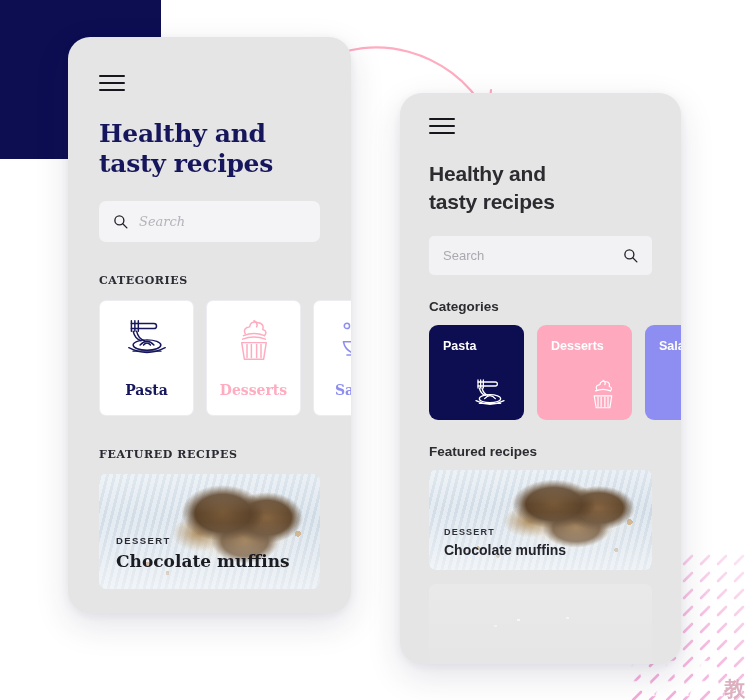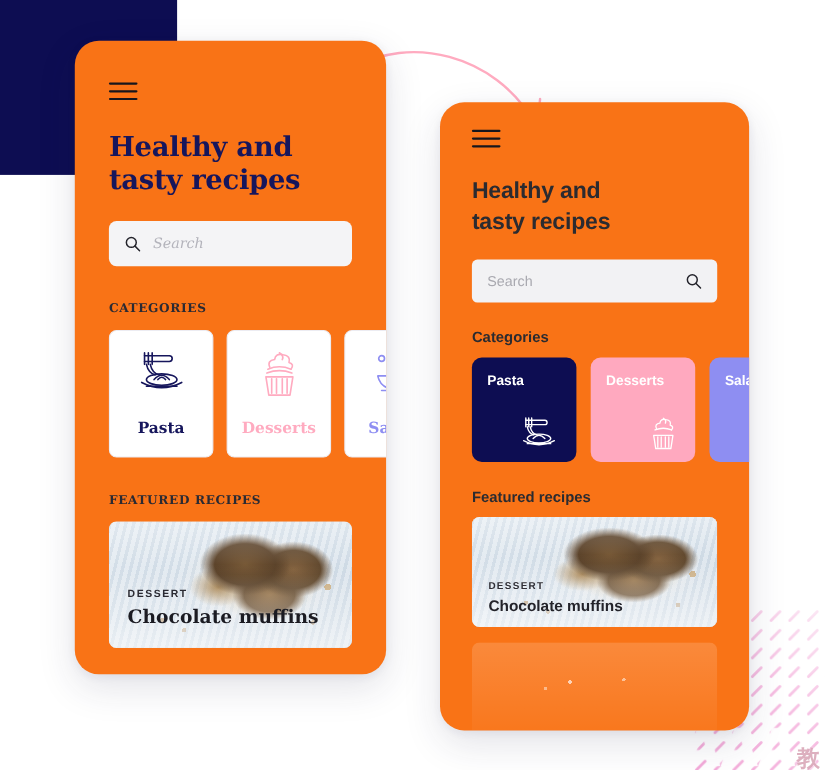--- a/index.html
+++ b/index.html
@@ -25,21 +25,21 @@
     position: absolute; left: 620px; top: 650px;
     font-size: 50px; font-weight: bold; letter-spacing: -2px;
     color: rgba(255,255,255,0.82); font-family: "Liberation Sans", sans-serif;
     text-shadow: 0 0 2px rgba(255,255,255,0.9);
     white-space: nowrap;
   }
   .watermark .wm-cn { font-size: 21px; letter-spacing: 0; margin-left: 2px; color: rgba(210,150,170,0.75); }
 
   
   .phone {
-    position: absolute; background: #f97316; overflow: hidden;
+    position: absolute; background: #e5e5e5; overflow: hidden;
   }
   .phone-left {
     left: 68px; top: 37px; width: 283px; height: 576px;
     border-radius: 22px;
     box-shadow: 0 12px 34px rgba(40,40,80,0.13), 0 2px 8px rgba(40,40,80,0.06);
   }
   .phone-right {
     left: 400px; top: 93px; width: 281px; height: 571px;
     border-radius: 22px;
     box-shadow: 0 12px 34px rgba(40,40,80,0.13), 0 2px 8px rgba(40,40,80,0.06);

